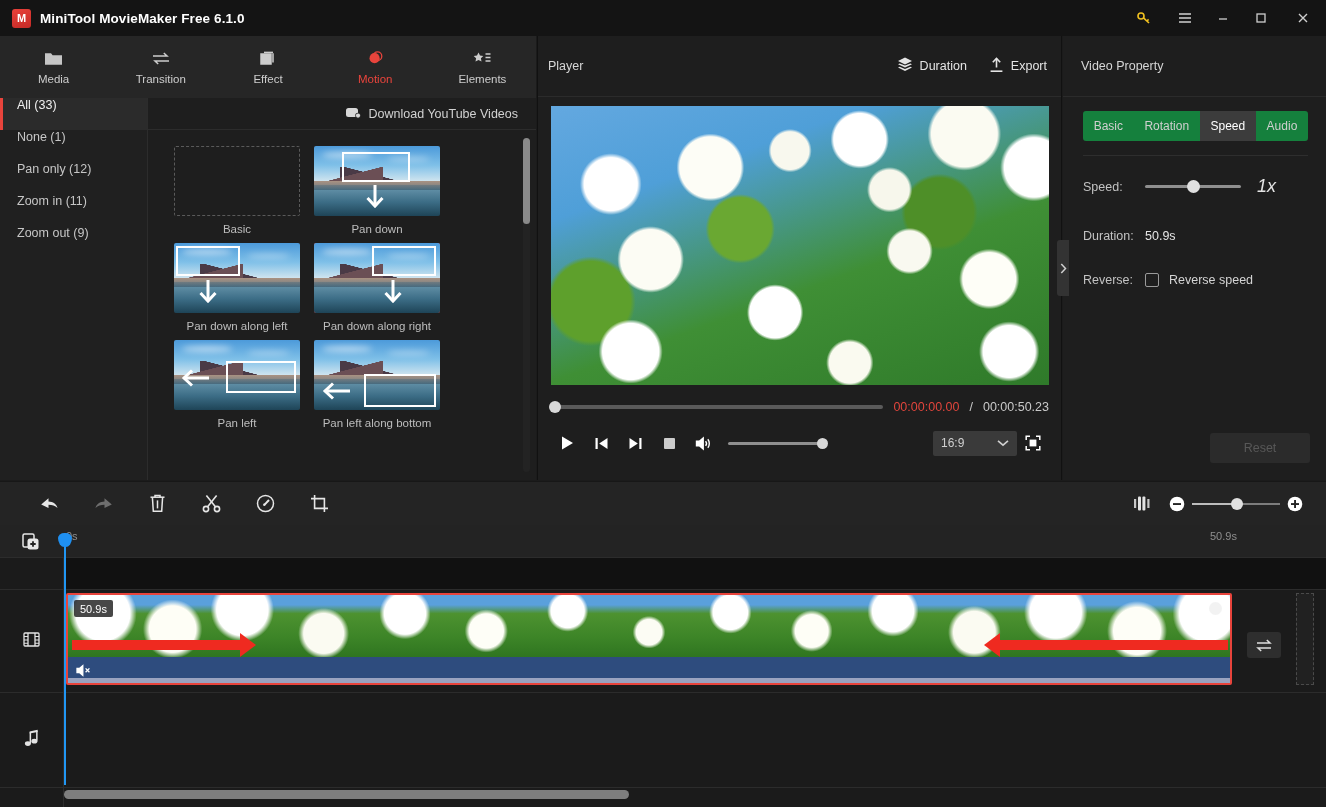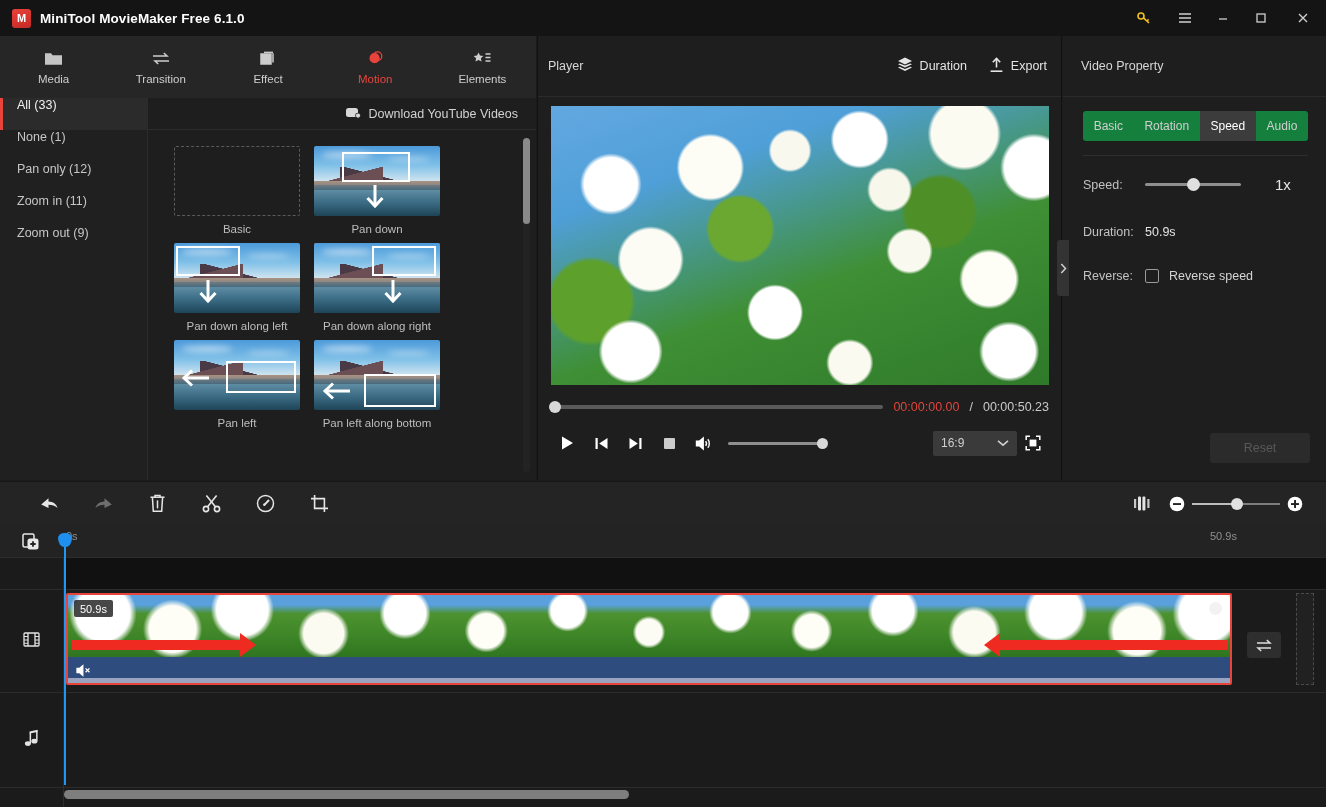--- a/index.html
+++ b/index.html
@@ -209,21 +209,21 @@
     background:#15803d; border-radius:3px; overflow:hidden; }
   .ptab { flex:1 1 auto; display:flex; align-items:center; justify-content:center;
     font-size:12px; color:#cfcfcf; }
   .ptab.active { background:#3c3c3c; color:#fff; }
   #prop-sep { margin: 14px 18px 0 20px; height:1px; background:#2e2e2e; }
   .prow { display:flex; align-items:center; padding-left: 20px; margin-top: 20px; }
   .prow .plabel { width: 62px; font-size:12.5px; color:#c2c2c2; }
   #speed-track { width: 96px; height:3px; background:#8f8f8f; border-radius:2px; position:relative; }
   #speed-knob { position:absolute; left: 42px; top:-5px; width:13px; height:13px; border-radius:50%;
     background:#e0e0e0; }
-  #speed-val { margin-left: 34px; font-size:15px; color:#e4e4e4; }
+  #speed-val { margin-left: 16px; font-size:18px; color:#e4e4e4;font-style:italic; }
   .pvalue { font-size:12.5px; color:#e4e4e4; }
   #rev-box { width:14px; height:14px; border:1px solid #9a9a9a; border-radius:2px; background:transparent; }
   #rev-text { margin-left:10px; font-size:12.5px; color:#d4d4d4; }
   #reset-btn {
     position:absolute; right: 16px; bottom: 17px; width: 100px; height: 30px;
     background:#2b2b2b; border-radius:3px; color:#585858; font-size:12.5px;
     display:flex; align-items:center; justify-content:center;
   }
   #panel-collapse {
     position:absolute; left: 1063px; top: 240px; width: 12px; height: 56px;

